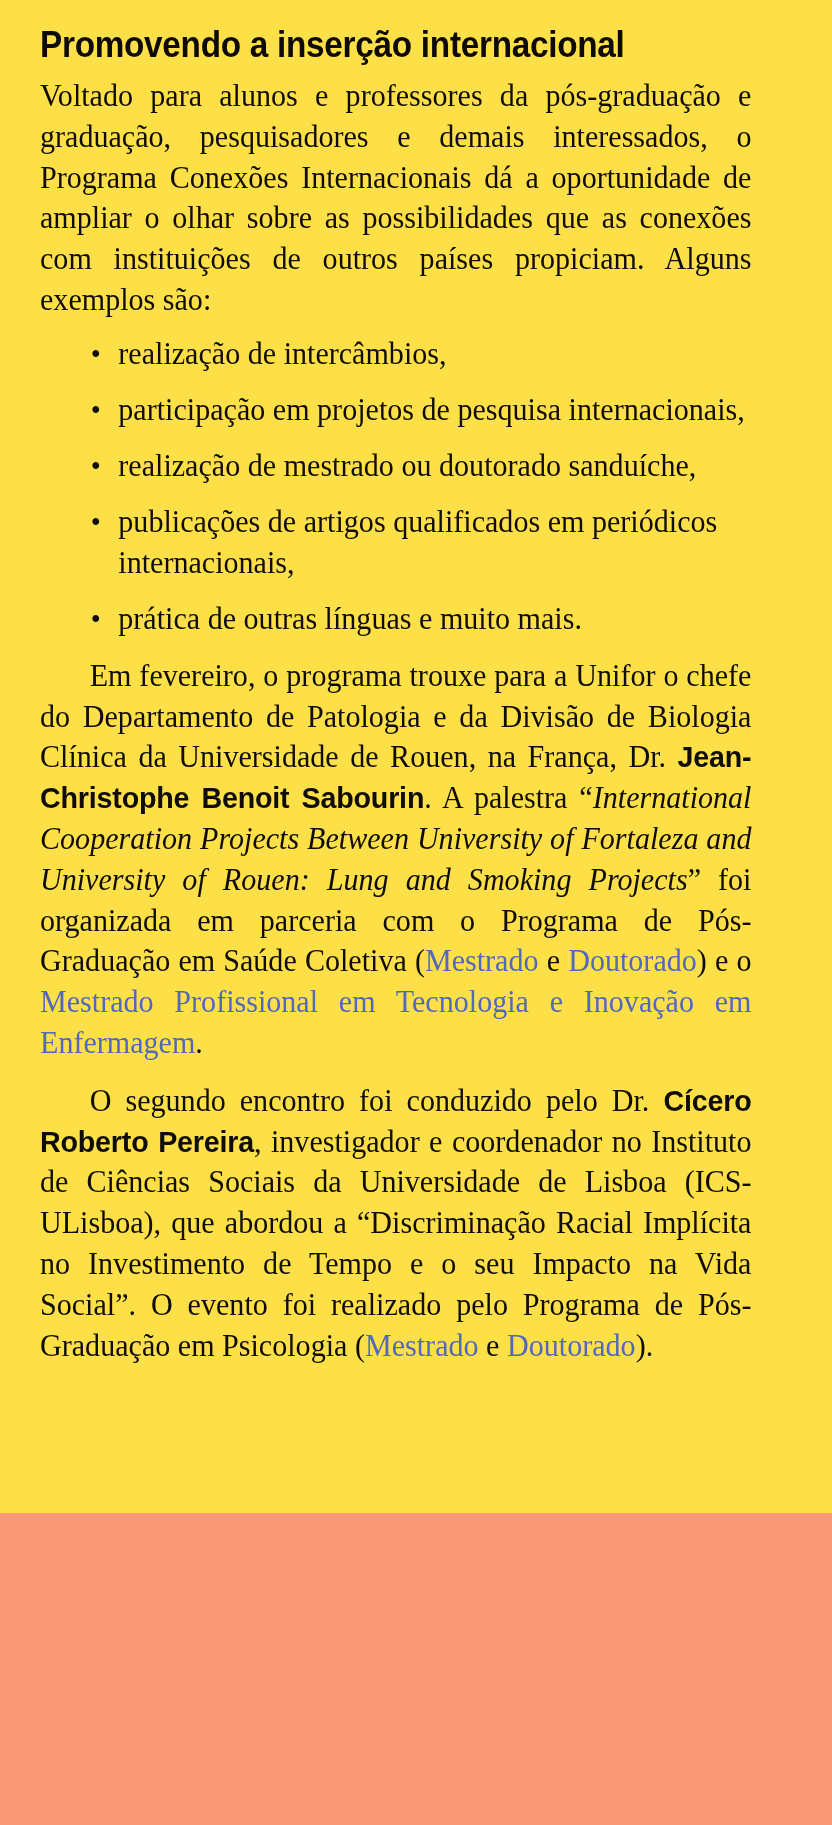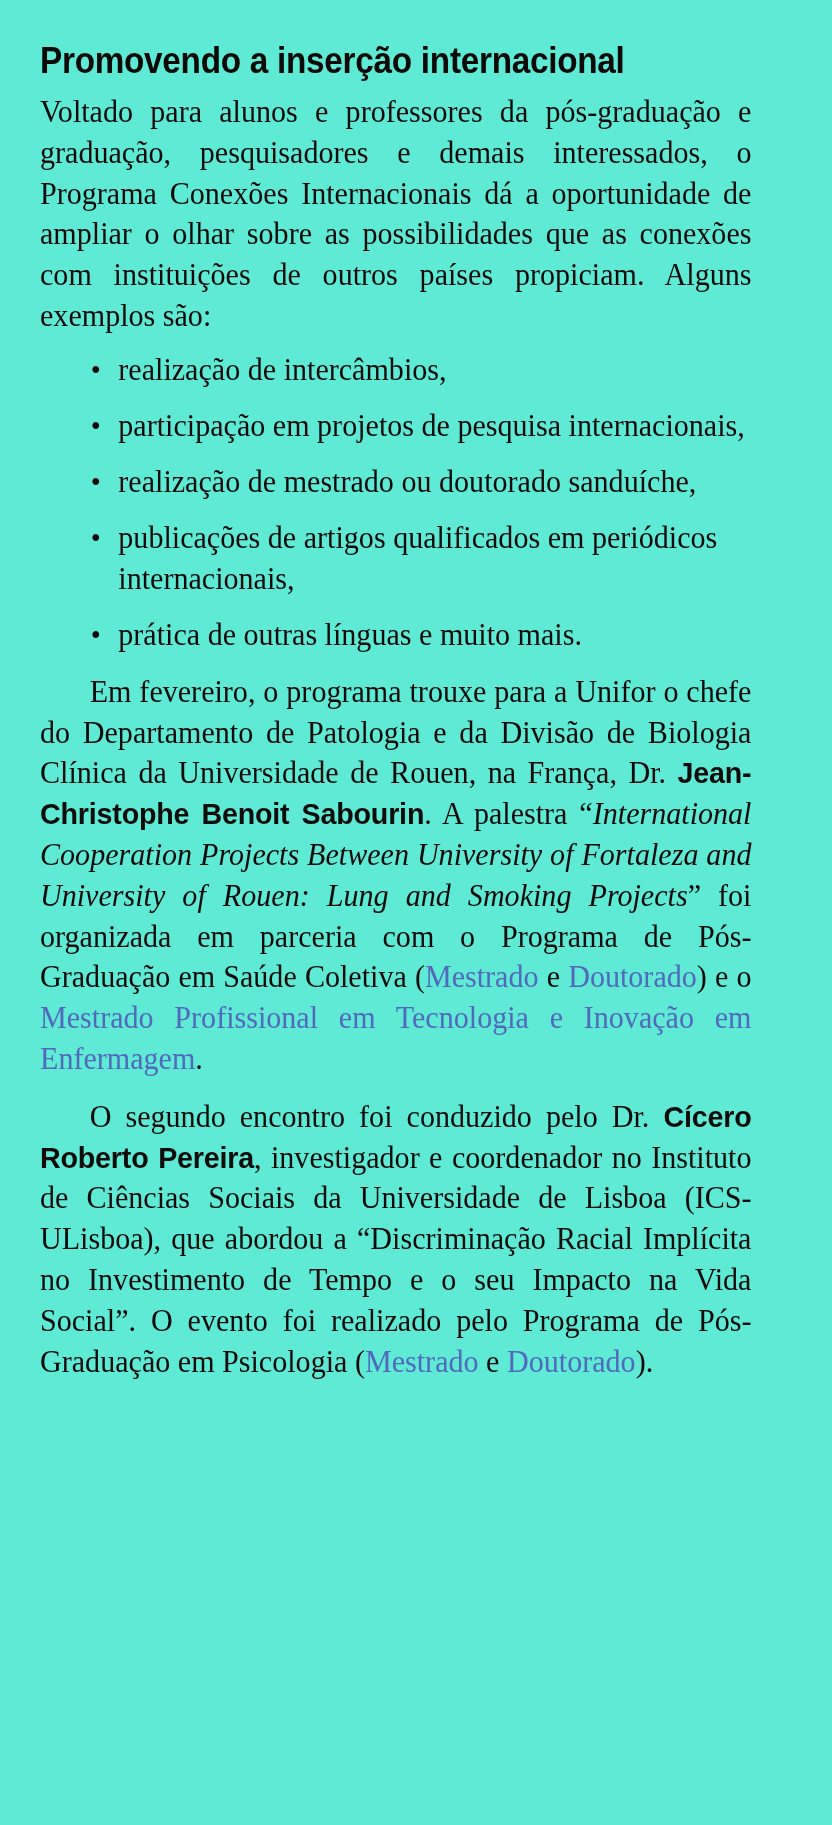--- a/index.html
+++ b/index.html
@@ -9,24 +9,24 @@
   body {
     width: 832px;
     height: 1825px;
     background: #fa9875;
     font-family: "Liberation Serif", "DejaVu Serif", serif;
     overflow: hidden;
   }
   .page {
     position: relative;
     width: 832px;
-    height: 1825px;
+    height: 1513px;
     box-sizing: border-box;
-    padding: 16px 47px 0 40px;
-    background: #5eead4;
+    padding: 0 47px 0 40px;
+    background: #fde047;
   }
   .headline {
     font-family: "Liberation Sans Narrow", "Liberation Sans", sans-serif;
     font-weight: bold;
     font-size: 37px;
     line-height: 1.0;
     letter-spacing: -0.3px;
     color: #0d0a08;
     margin: 0;
     padding-top: 26px;

